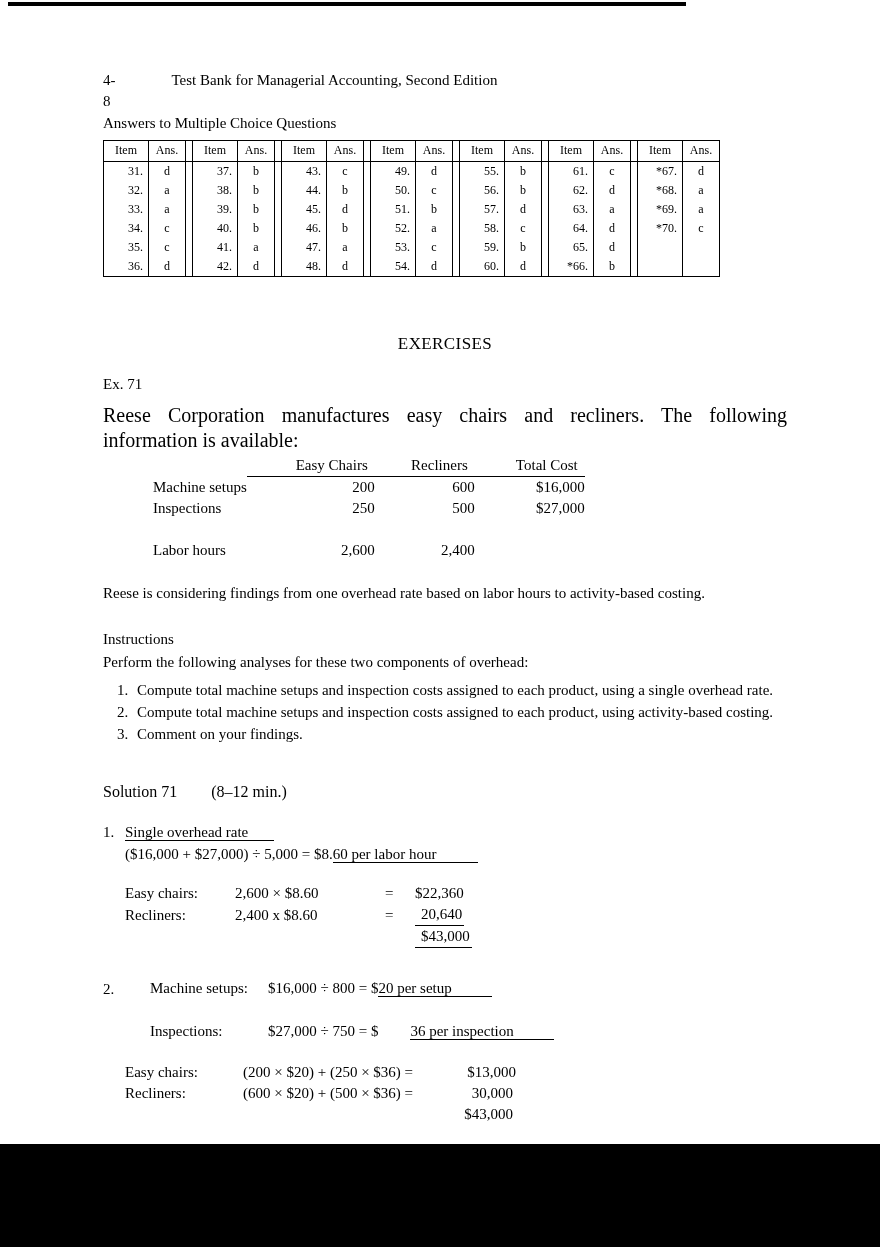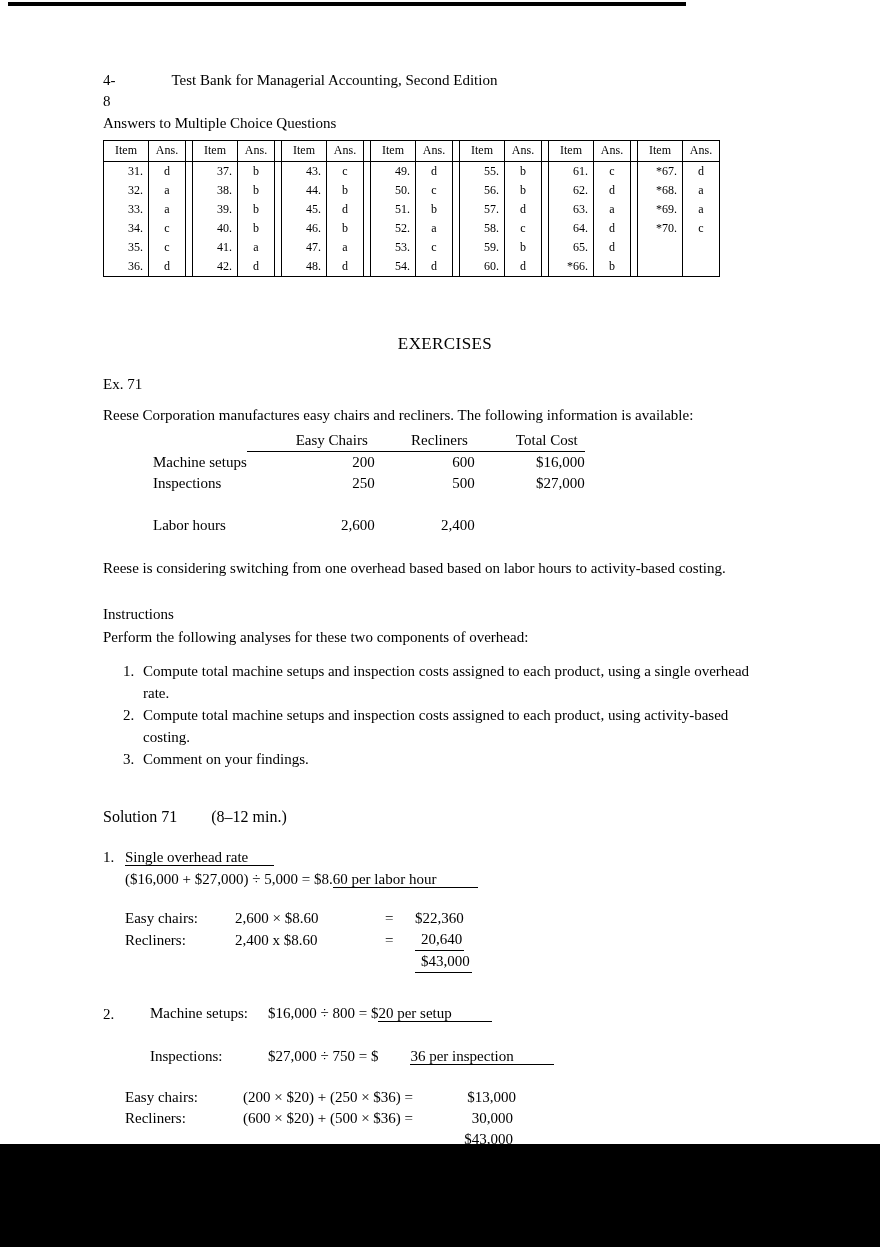--- a/index.html
+++ b/index.html
@@ -97,21 +97,21 @@
     text-align: center;
     font-size: 17px;
     margin-top: 53px;
     letter-spacing: 0.4px;
   }
   .ex-no {
     font-size: 15px;
     margin-top: 22px;
   }
   .ex-body {
-    font-size: 15px;
+    font-size: 20px;
     line-height: 25px;
     text-align: justify;
     margin-top: 10px;
   }
 
   
   table.given {
     margin-top: 2px;
     border-collapse: collapse;
     font-size: 15px;
@@ -141,21 +141,21 @@
   .instr-head {
     font-size: 15px;
     line-height: 23px;
     margin-top: 22px;
   }
   .instr-lead {
     font-size: 15px;
     line-height: 22px;
   }
   ol.instr {
-    margin: 12px;
+    margin: 6px;
     padding-left: 23px;
     font-size: 15px;
     line-height: 22px;
   }
   ol.instr li { padding-left: 5px; margin: 0; }
 
   .solution-head {
     font-size: 16px;
     margin-top: 38px;
     white-space: pre;
@@ -409,21 +409,21 @@
           </tr>
       <tr>
         <td class="rowlabel">Labor hours</td>
         <td class="num c-ec pad-r">2,600</td>
         <td class="num c-rc pad-r">2,400</td>
         <td class="num c-tc pad-r"></td>
       </tr>
     </tbody>
       </table>
 
-    <div class="para">Reese is considering switching from one overhead based based on labor hours to activity-based costing.</div>
+    <div class="para">Reese is considering findings from one overhead rate based on labor hours to activity-based costing.</div>
 
     <div class="instr-head">Instructions</div>
     <div class="instr-lead">Perform the following analyses for these two components of overhead:</div>
     <ol class="instr">
       <li>Compute total machine setups and inspection costs assigned to each product, using a single overhead rate.</li>
       <li>Compute total machine setups and inspection costs assigned to each product, using activity-based costing.</li>
       <li>Comment on your findings.</li>
     </ol>
 
     

